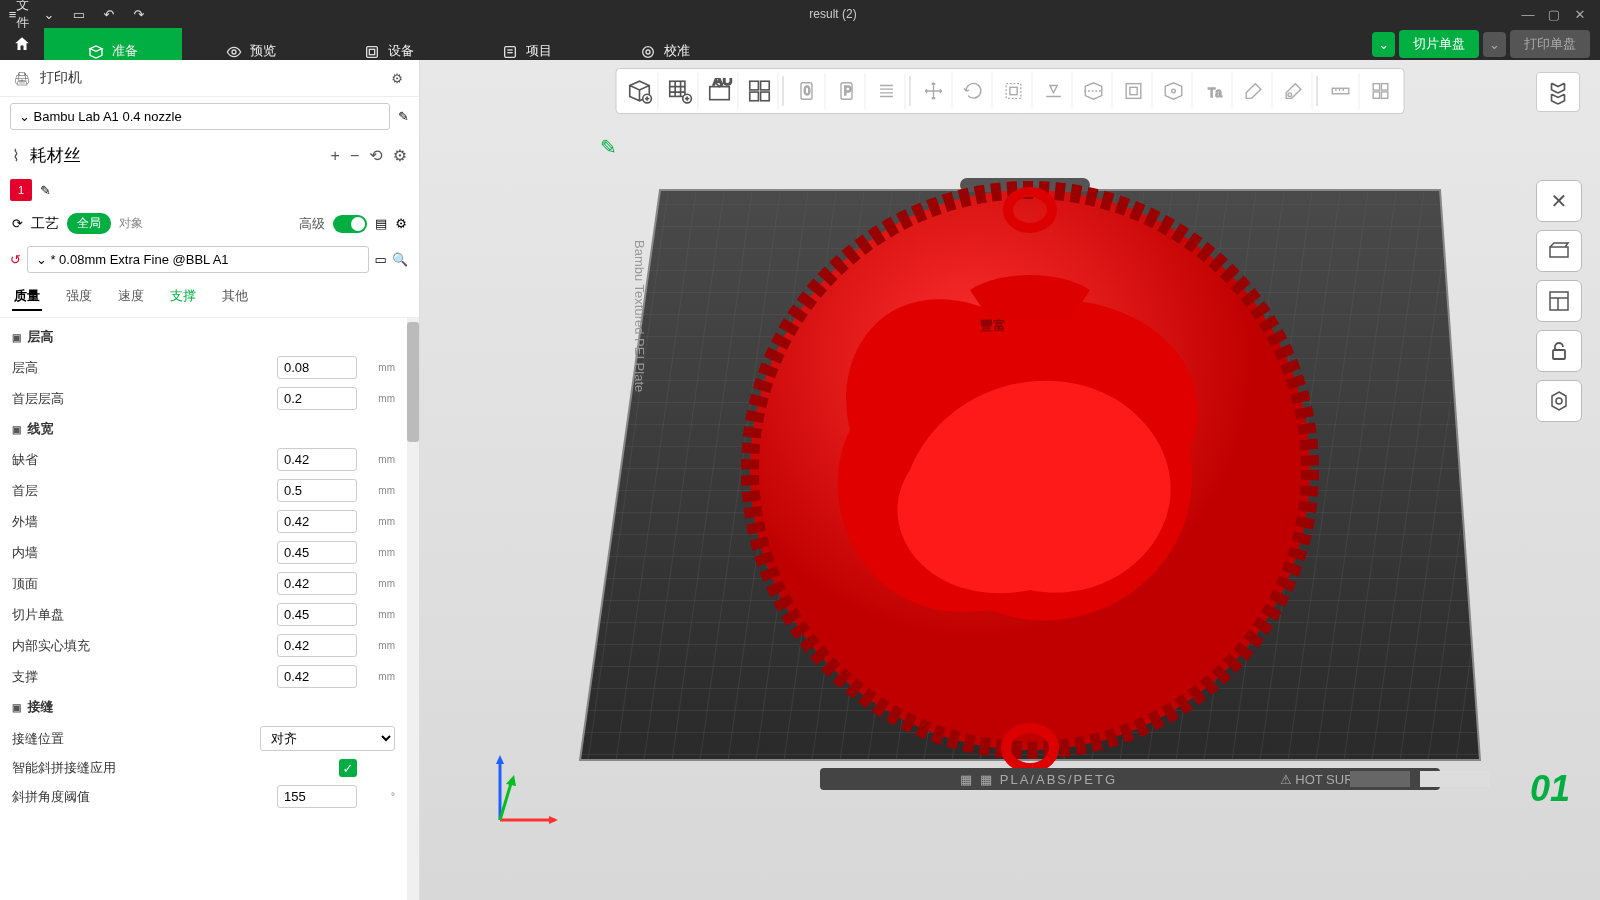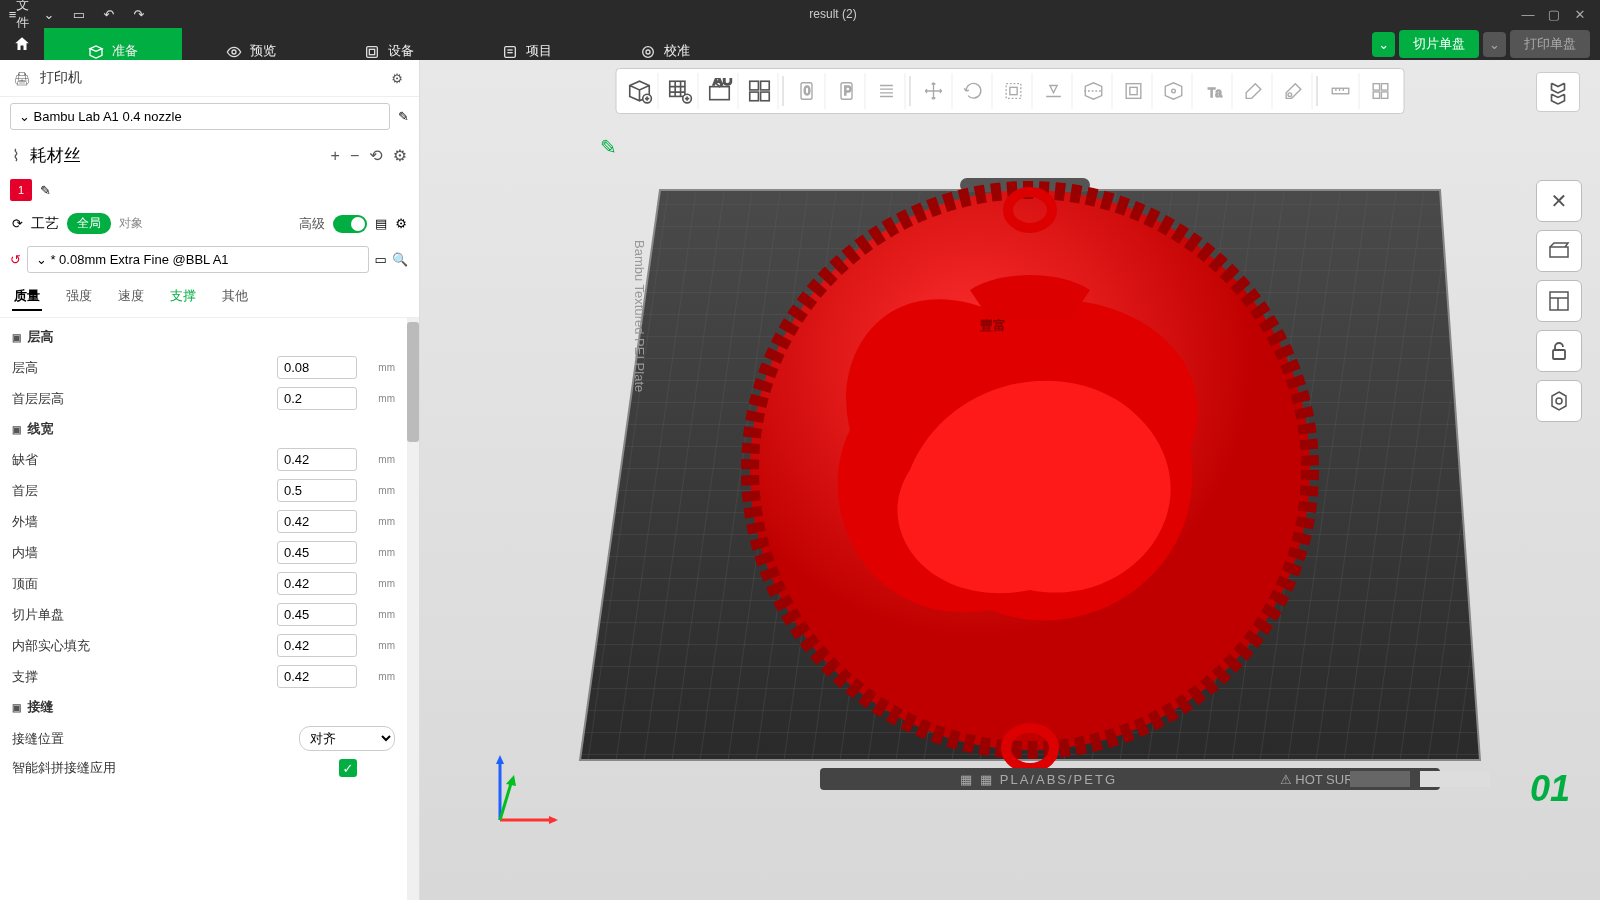--- a/index.html
+++ b/index.html
@@ -48,21 +48,21 @@
 .tabs .t.active{color:#000;border-bottom:2px solid #000;font-weight:bold}
 .tabs .t.green{color:#00AE42}
 .params{flex:1;overflow-y:auto;padding:4px 0}
 .group-head{display:flex;align-items:center;padding:6px 12px;gap:6px;font-weight:bold;color:#333}
 .group-head .tri{font-size:10px;color:#555}
 .param-row{display:flex;align-items:center;padding:4px 12px;gap:8px}
 .param-row .plbl{flex:1;color:#333}
 .param-row input[type=text]{width:80px;border:1px solid #ccc;border-radius:3px;padding:3px 6px;text-align:left}
 .param-row .unit{width:30px;text-align:right;color:#888;font-size:10px}
 .param-row .chk{width:18px;height:18px;background:#00AE42;border-radius:3px;display:flex;align-items:center;justify-content:center;color:#fff;cursor:pointer}
-.param-row select{width:96px;border:1px solid #ccc;border-radius:11px;padding:3px 6px;background:#fff;cursor:pointer}
+.param-row select{width:135px;border:1px solid #ccc;border-radius:3px;padding:3px 6px;background:#fff;cursor:pointer}
 .scrollbar{width:12px;background:#f0f0f0}
 .viewport{flex:1;background:linear-gradient(#e8e8e8,#d8d8d8);position:relative;overflow:hidden}
 .toolbar{position:absolute;top:8px;left:50%;transform:translateX(-50%);display:flex;gap:2px;background:#fff;border:1px solid #ccc;border-radius:4px;padding:4px;align-items:center}
 .toolbar .tb{width:38px;height:36px;display:flex;align-items:center;justify-content:center;cursor:pointer;color:#666;border-right:1px solid #eee}
 .toolbar .tb:last-child{border-right:none}
 .toolbar .sep{width:1px;height:30px;background:#ccc;margin:0 2px}
 .side-tools{position:absolute;right:18px;top:120px;display:flex;flex-direction:column;gap:8px}
 .side-tools .st{width:46px;height:42px;background:#fff;border:1px solid #bbb;border-radius:6px;display:flex;align-items:center;justify-content:center;cursor:pointer;color:#555;font-size:20px}
 .plate-num{position:absolute;right:30px;bottom:90px;color:#00AE42;font-size:36px;font-weight:bold;font-style:italic}
 .axis{position:absolute;left:60px;bottom:70px;width:80px;height:80px}
@@ -261,20 +261,25 @@
             <span>接缝</span>
           </div>
       <div class="param-row">
             <span class="plbl">接缝位置</span>
             <select><option>对齐</option></select>
           </div>
       <div class="param-row">
             <span class="plbl">智能斜拼接缝应用</span>
             <div class="chk">✓</div>
             <span class="unit"></span>
+          </div>
+      <div class="param-row">
+            <span class="plbl">斜拼角度阈值</span>
+            <input type="text" value="155" style="">
+            <span class="unit">°</span>
           </div>
     </div>
     <div class="scrollbar">
           <div style="background:#bbb;height:120px;margin-top:4px;border-radius:3px"></div>
         </div>
     </div>
   </div>
 
   <div class="viewport">
     <div class="toolbar">

